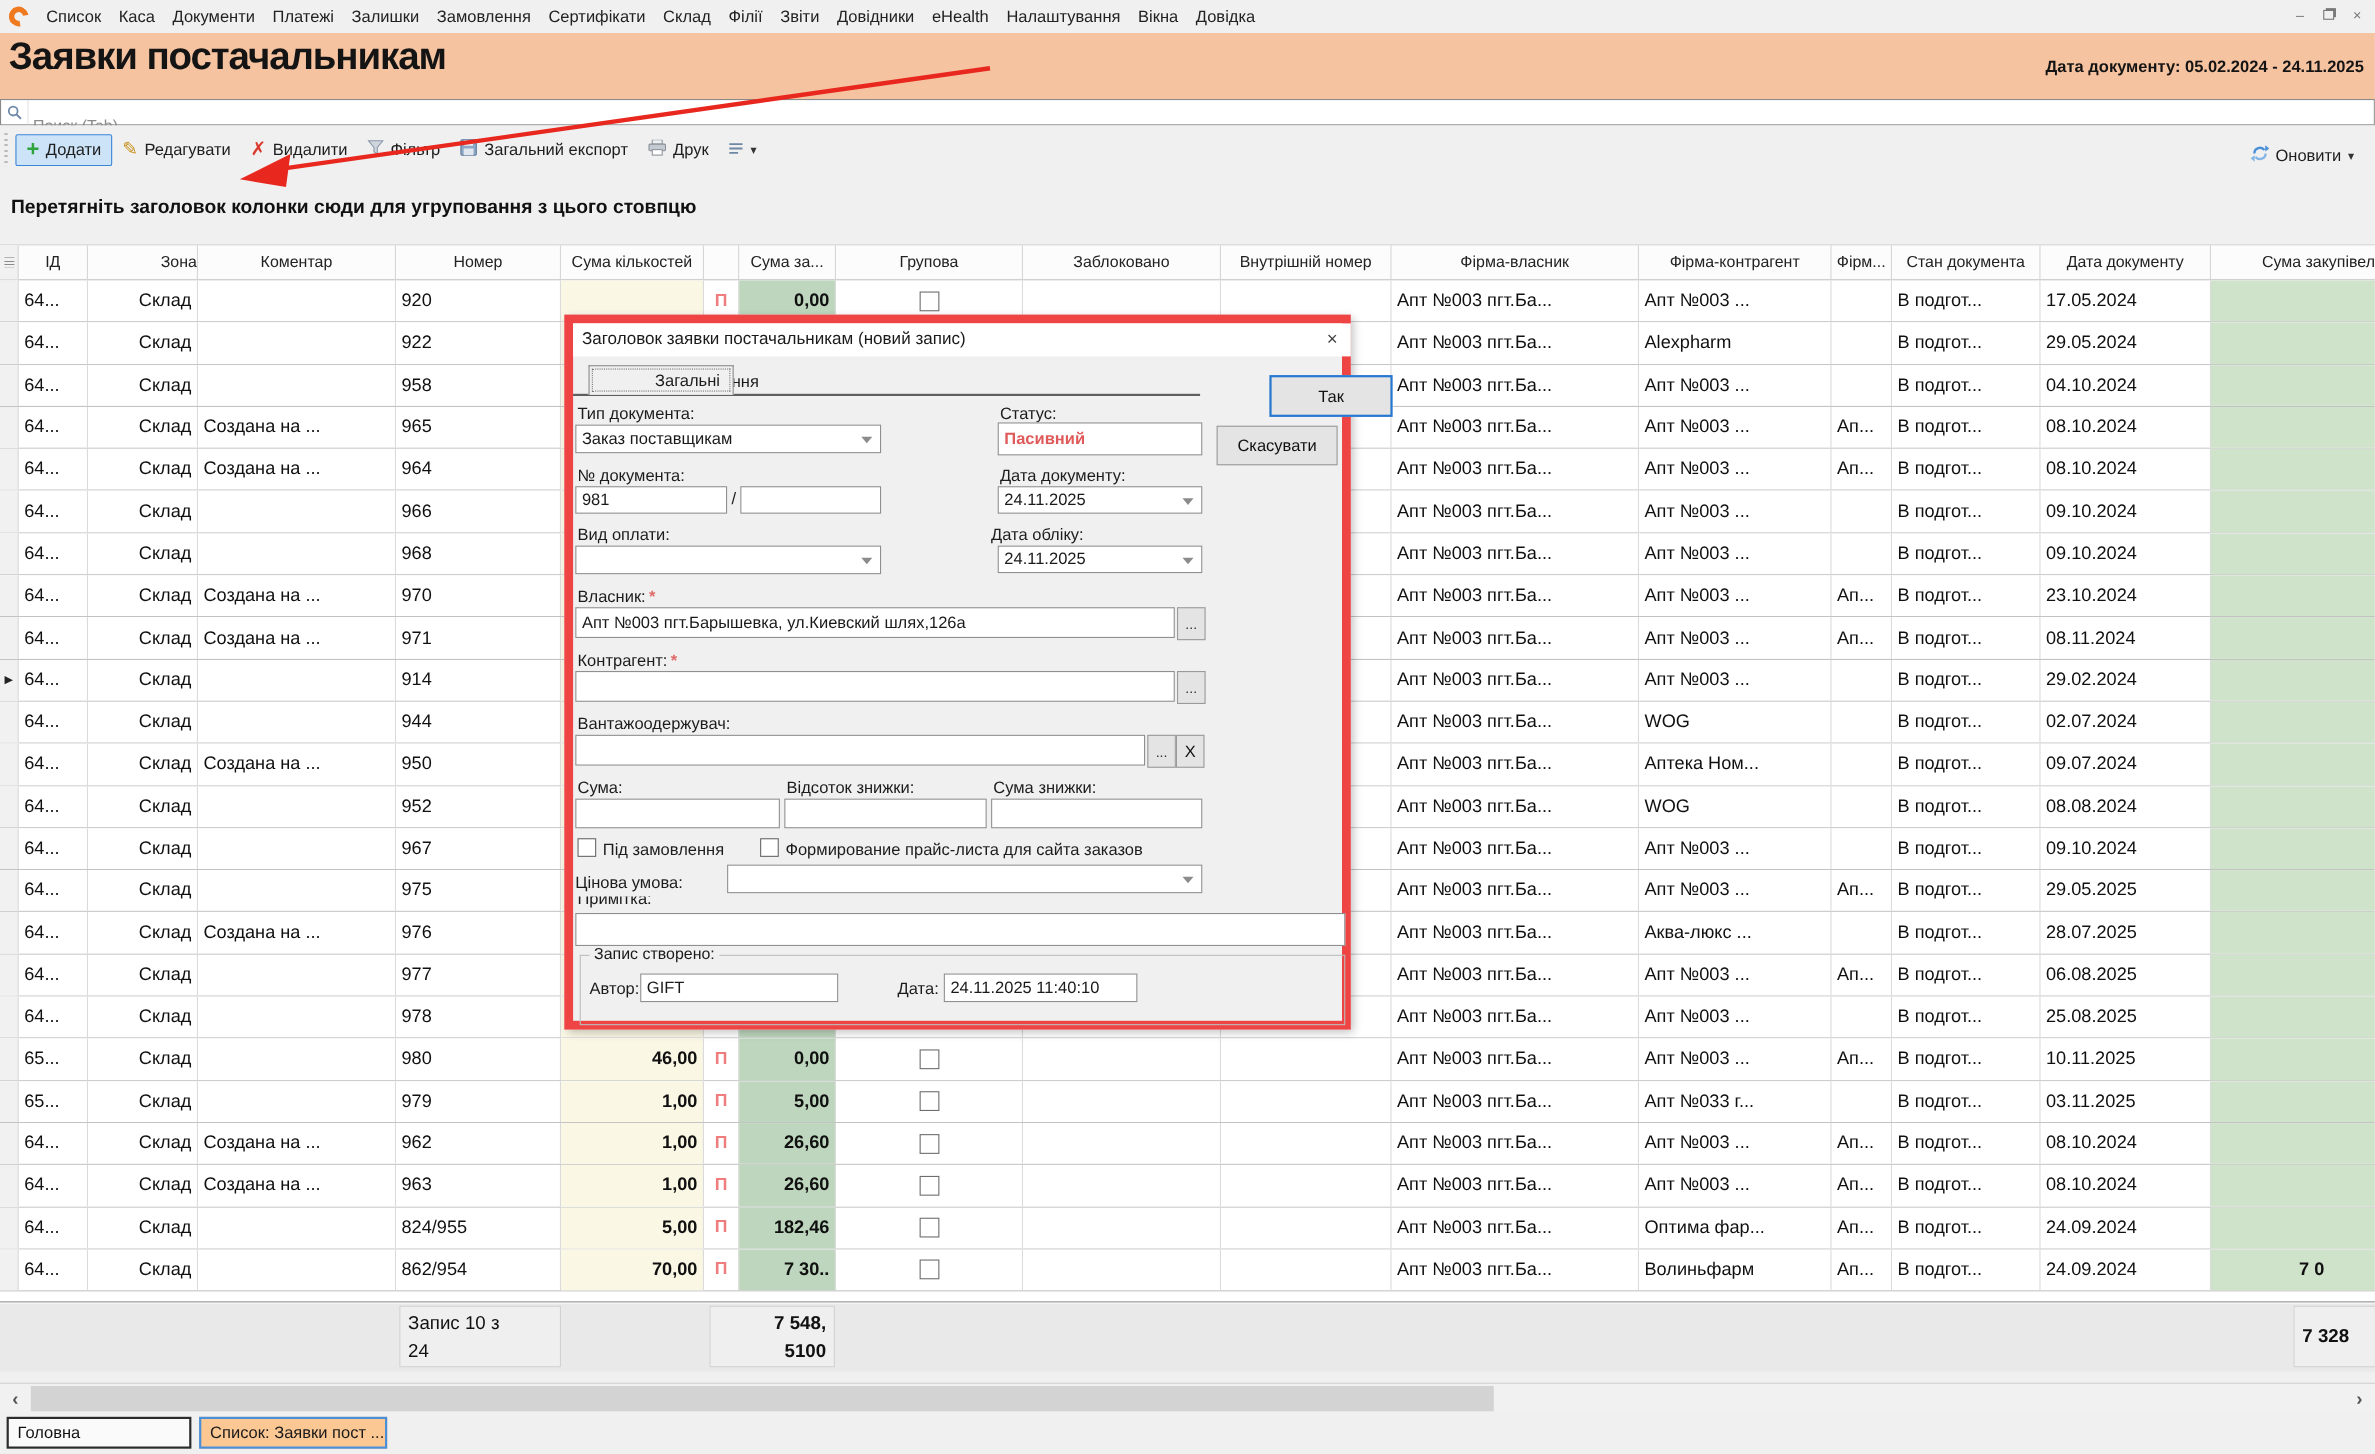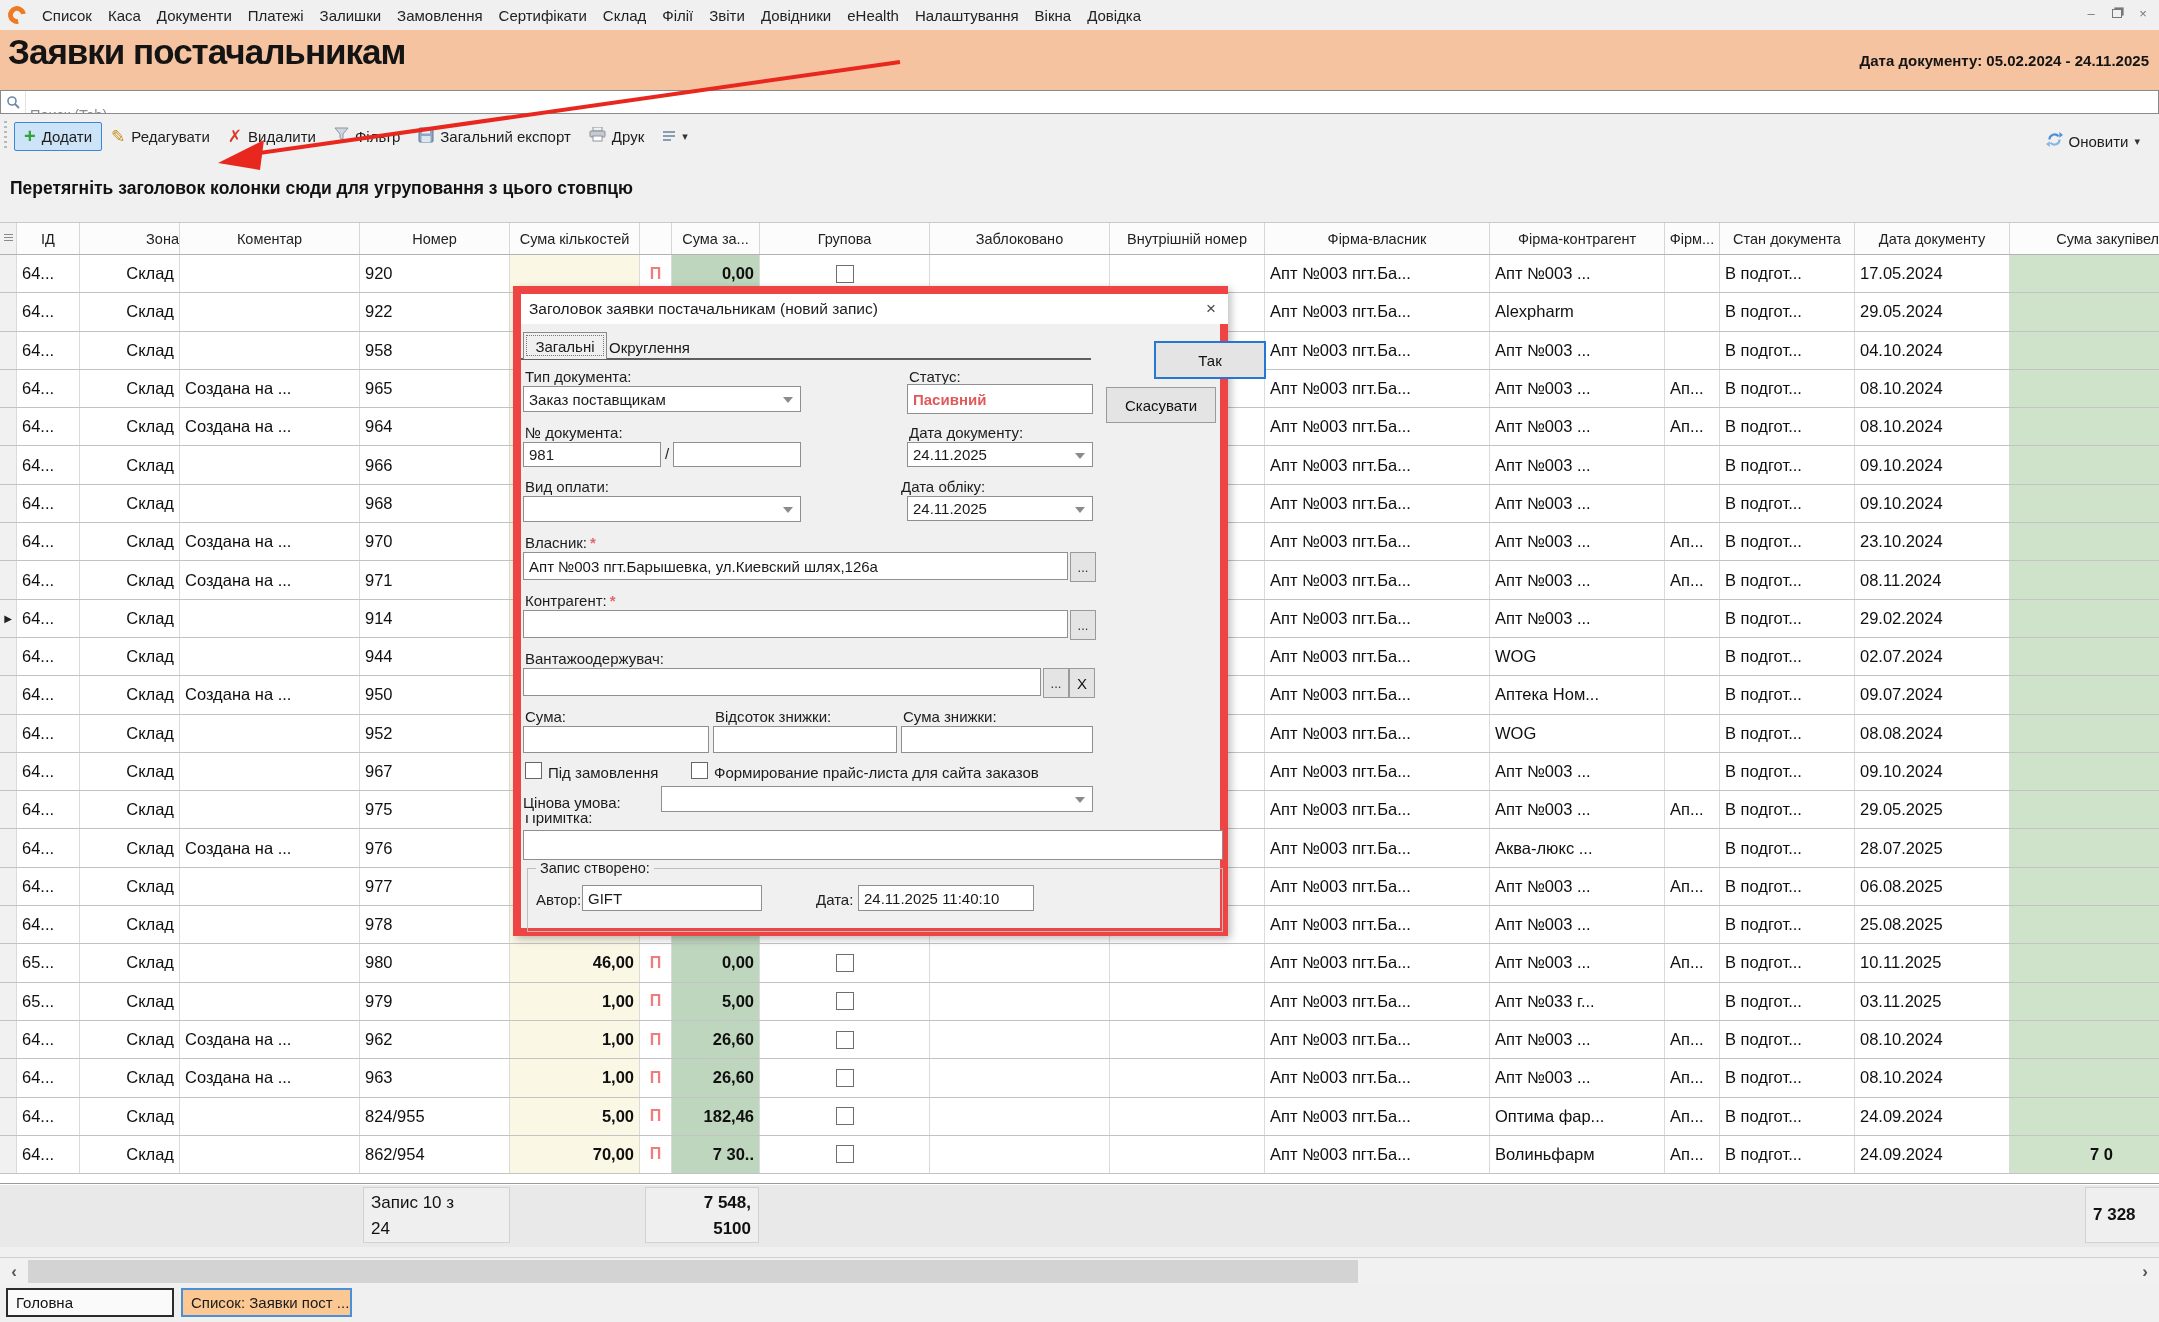--- a/index.html
+++ b/index.html
@@ -85,21 +85,21 @@
   .tabsrow{left:0;top:1284px;width:2159px;height:38px;background:#f0f0f0;}
   .wtab{position:absolute;top:4px;height:29px;box-sizing:border-box;font-size:15px;display:flex;align-items:center;padding:0 8px;white-space:nowrap;overflow:hidden;}
   .wtab-home{left:6px;width:168px;background:#fafafa;border:2px solid #2b2b2b;color:#111;}
   .wtab-cur{left:181px;width:171px;background:#fbc793;border:2px solid #4a90d9;color:#1a1a1a;}
 
   
   .dialog{left:513px;top:286px;width:715px;height:650px;background:#f0f0f0;border:8px solid #ef4444;z-index:40;box-shadow:3px 3px 8px rgba(0,0,0,.25);}
   .dlg-title{position:absolute;left:0;top:0;width:707px;height:30px;background:#fff;}
   .dlg-title-text{position:absolute;left:8px;top:6px;font-size:15.5px;color:#1a1a1a;}
   .dlg-close{position:absolute;left:678px;top:4px;width:24px;height:22px;display:flex;align-items:center;justify-content:center;font-size:17px;color:#444;}
-  .dtab1{position:absolute;left:2px;top:38px;width:82px;height:26px;background:#f0f0f0;border:1px solid #8a8a8a;border-bottom:none;outline:1px dotted #777;outline-offset:-4px;display:flex;align-items:center;justify-content:center;font-size:15px;z-index:2;}
+  .dtab1{position:absolute;left:14px;top:38px;width:82px;height:26px;background:#f0f0f0;border:1px solid #8a8a8a;border-bottom:none;outline:1px dotted #777;outline-offset:-4px;display:flex;align-items:center;justify-content:center;font-size:15px;z-index:2;padding-left:48px;}
   .dtab2{position:absolute;left:88px;top:42px;width:100px;height:22px;display:flex;align-items:center;font-size:15px;text-align:right;}
   .dtab-line{position:absolute;left:0;top:64px;width:570px;border-top:2px solid #5f5f5f;}
   .dlabel{position:absolute;font-size:15px;color:#1c1c1c;white-space:nowrap;}
   .dinput{position:absolute;background:#fff;border:1px solid #8f8f8f;box-sizing:border-box;font-size:15px;display:flex;align-items:center;padding:0 5px;white-space:nowrap;overflow:hidden;}
   .combo::after{content:"";position:absolute;right:7px;top:50%;margin-top:-2px;border:5px solid transparent;border-top:6px solid #8b8b8b;}
   .status-val{color:#e05a5a;font-weight:bold;}
   .dbtn{position:absolute;background:#e4e4e4;border:1px solid #9a9a9a;display:flex;align-items:center;justify-content:center;font-size:15px;color:#111;}
   .dbtn-ok{border:2px solid #2577cf;}
   .mini{font-size:13px;color:#333;}
   .dchk{position:absolute;width:17px;height:17px;background:#fff;border:1px solid #666;box-sizing:border-box;}

